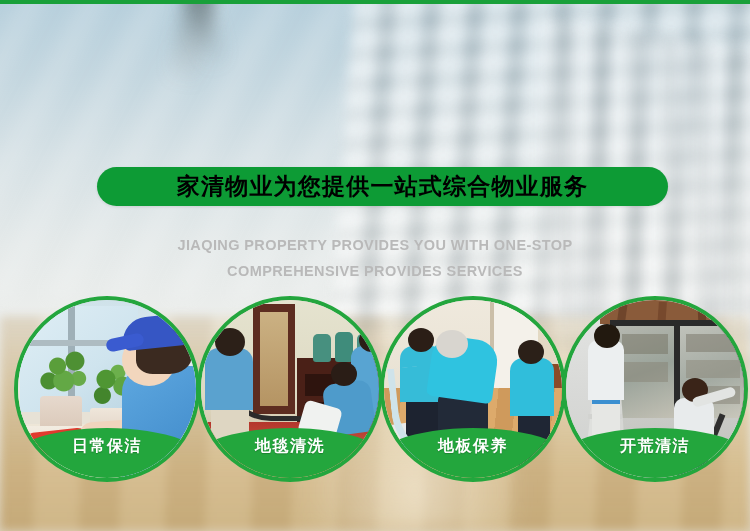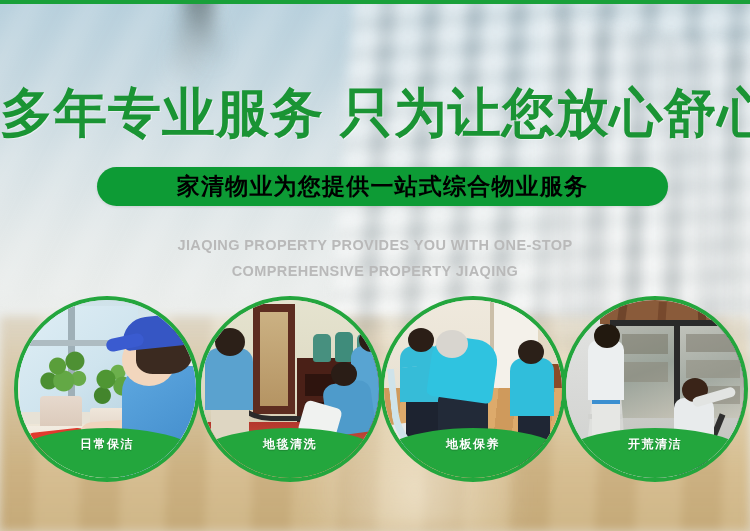--- a/index.html
+++ b/index.html
@@ -344,21 +344,21 @@
     background: #23a63d;
     border-radius: 50%;
     display: flex;
     align-items: flex-start;
     justify-content: center;
     padding-top: 8px;
     box-sizing: border-box;
   }
   .label-text {
     color: #ffffff;
-    font-size: 12px;
+    font-size: 16px;
     font-weight: bold;
     letter-spacing: 1.5px;
     white-space: nowrap;
     text-shadow: 0 1px 1px rgba(0,0,0,0.22);
   }
 </style>
 </head>
 <body>
 
 <div id="banner">
@@ -366,29 +366,28 @@
   <div class="bg-sky"></div>
   <div class="bg-streaks"></div>
   <div class="bg-building"></div>
   <div class="bg-building2"></div>
   <div class="bg-pole"></div>
   <div class="bg-pole2"></div>
   <div class="bg-floor"></div>
   <div class="bg-floor-light"></div>
   <div class="top-strip"></div>
 
-  <div class="headline">多年专业服务 只为让您放心舒心</div>
 
   <div class="pill">
     <span class="pill-text">家清物业为您提供一站式综合物业服务</span>
   </div>
 
   <div class="eng">
     <div>JIAQING PROPERTY PROVIDES YOU WITH ONE-STOP</div>
-    <div>COMPREHENSIVE PROPERTY JIAQING</div>
+    <div>COMPREHENSIVE PROVIDES SERVICES</div>
   </div>
 
   <div class="cards">
 
     <div class="card c0">
       <div class="photo">
         <div class="p0-wall"></div>
           <div class="p0-window"></div>
           <div class="p0-frame1"></div>
         <div class="p0-frame2"></div>

